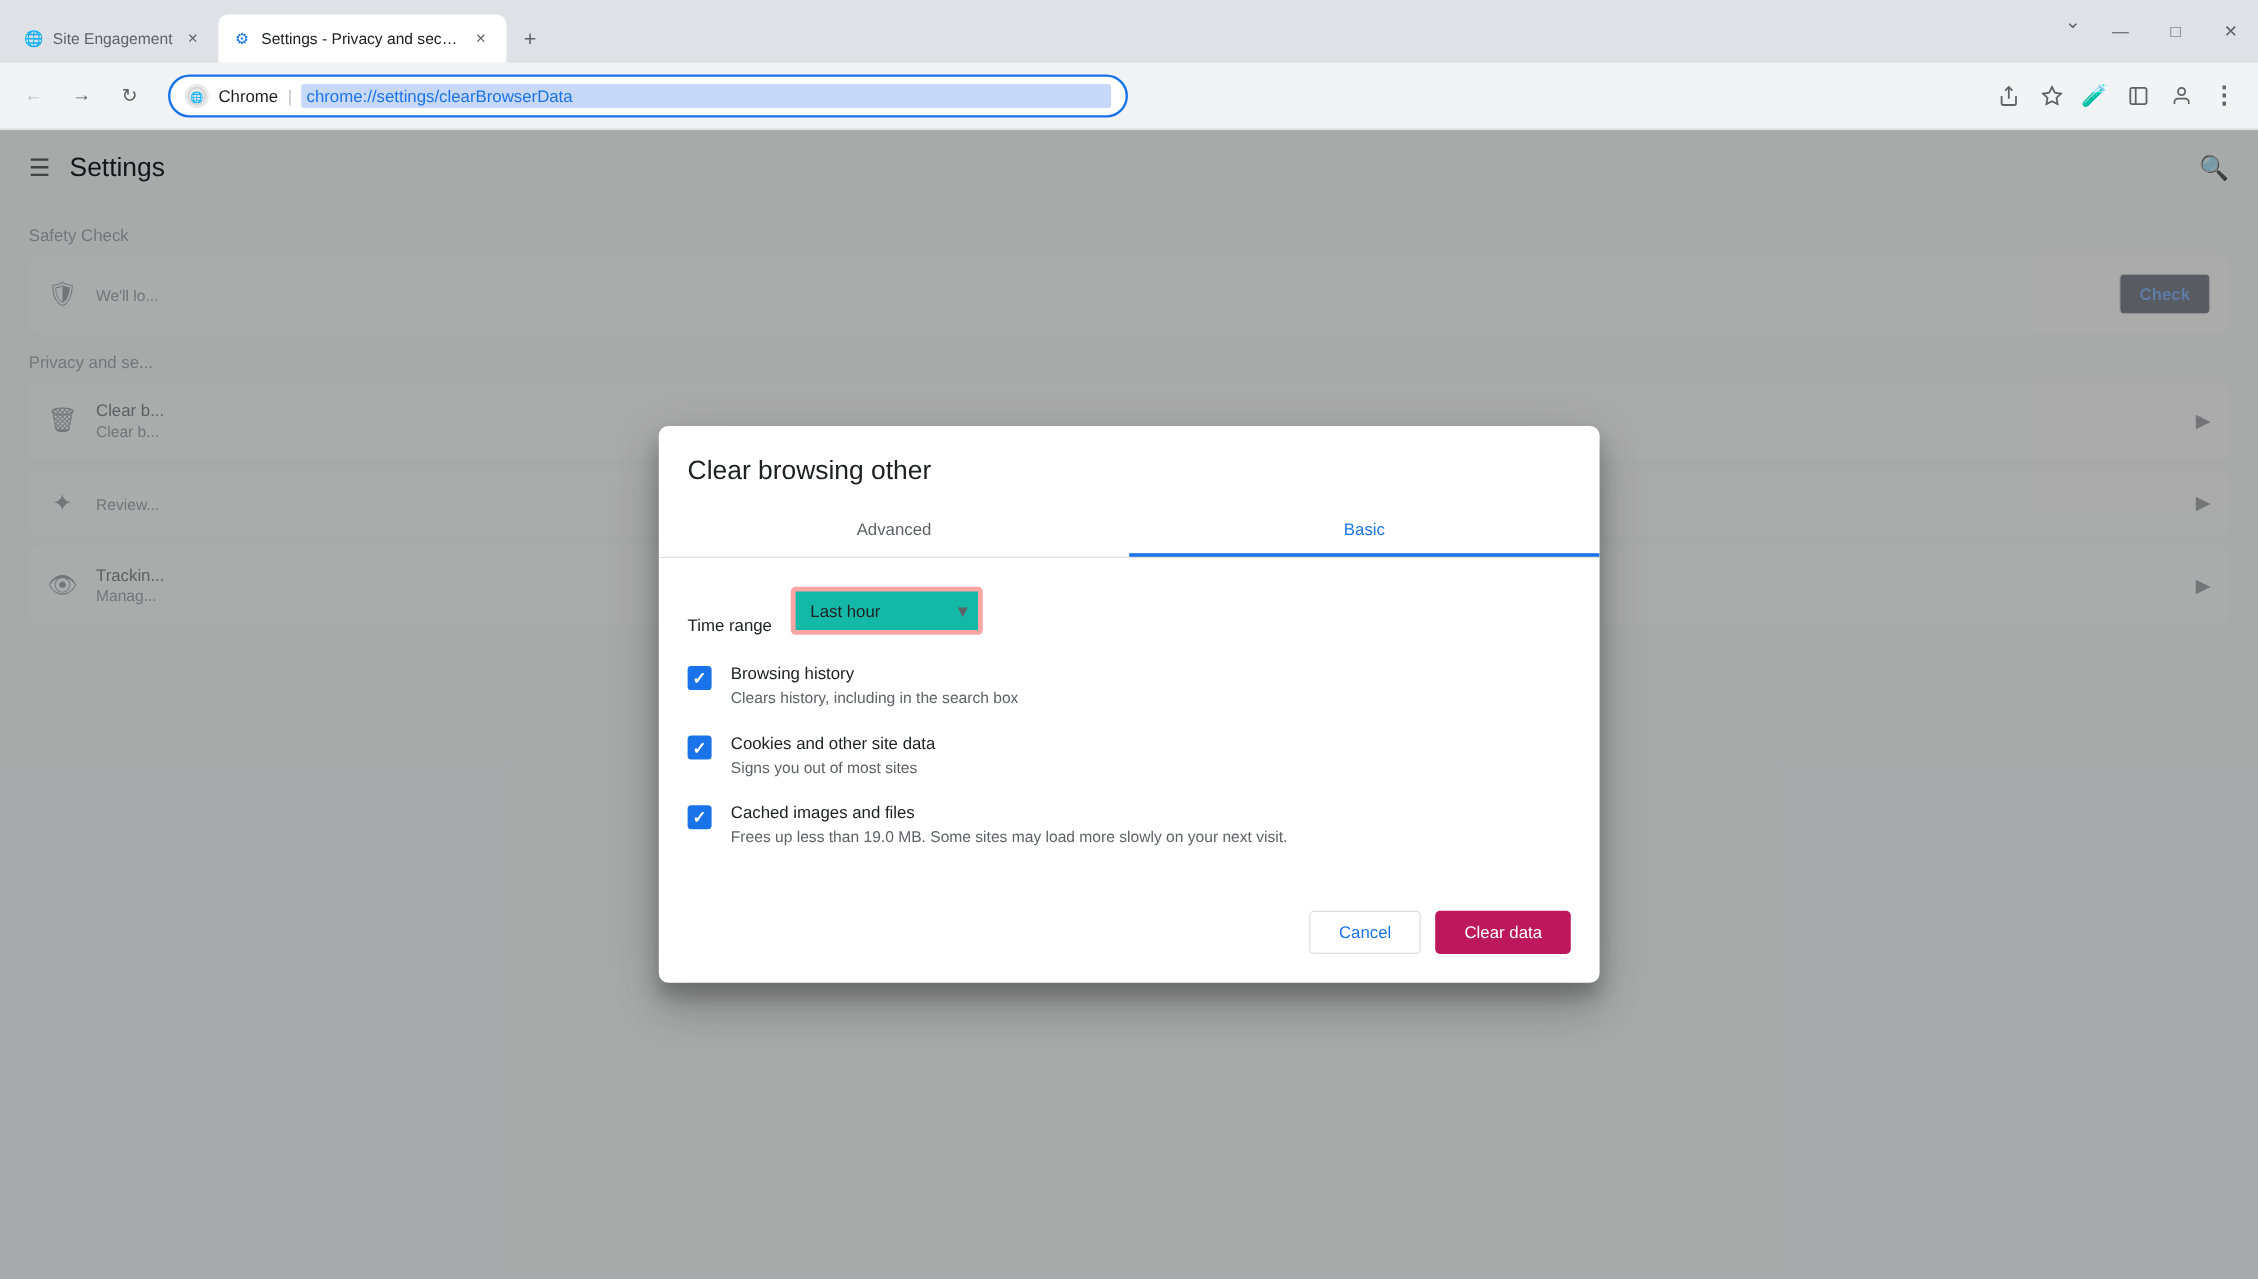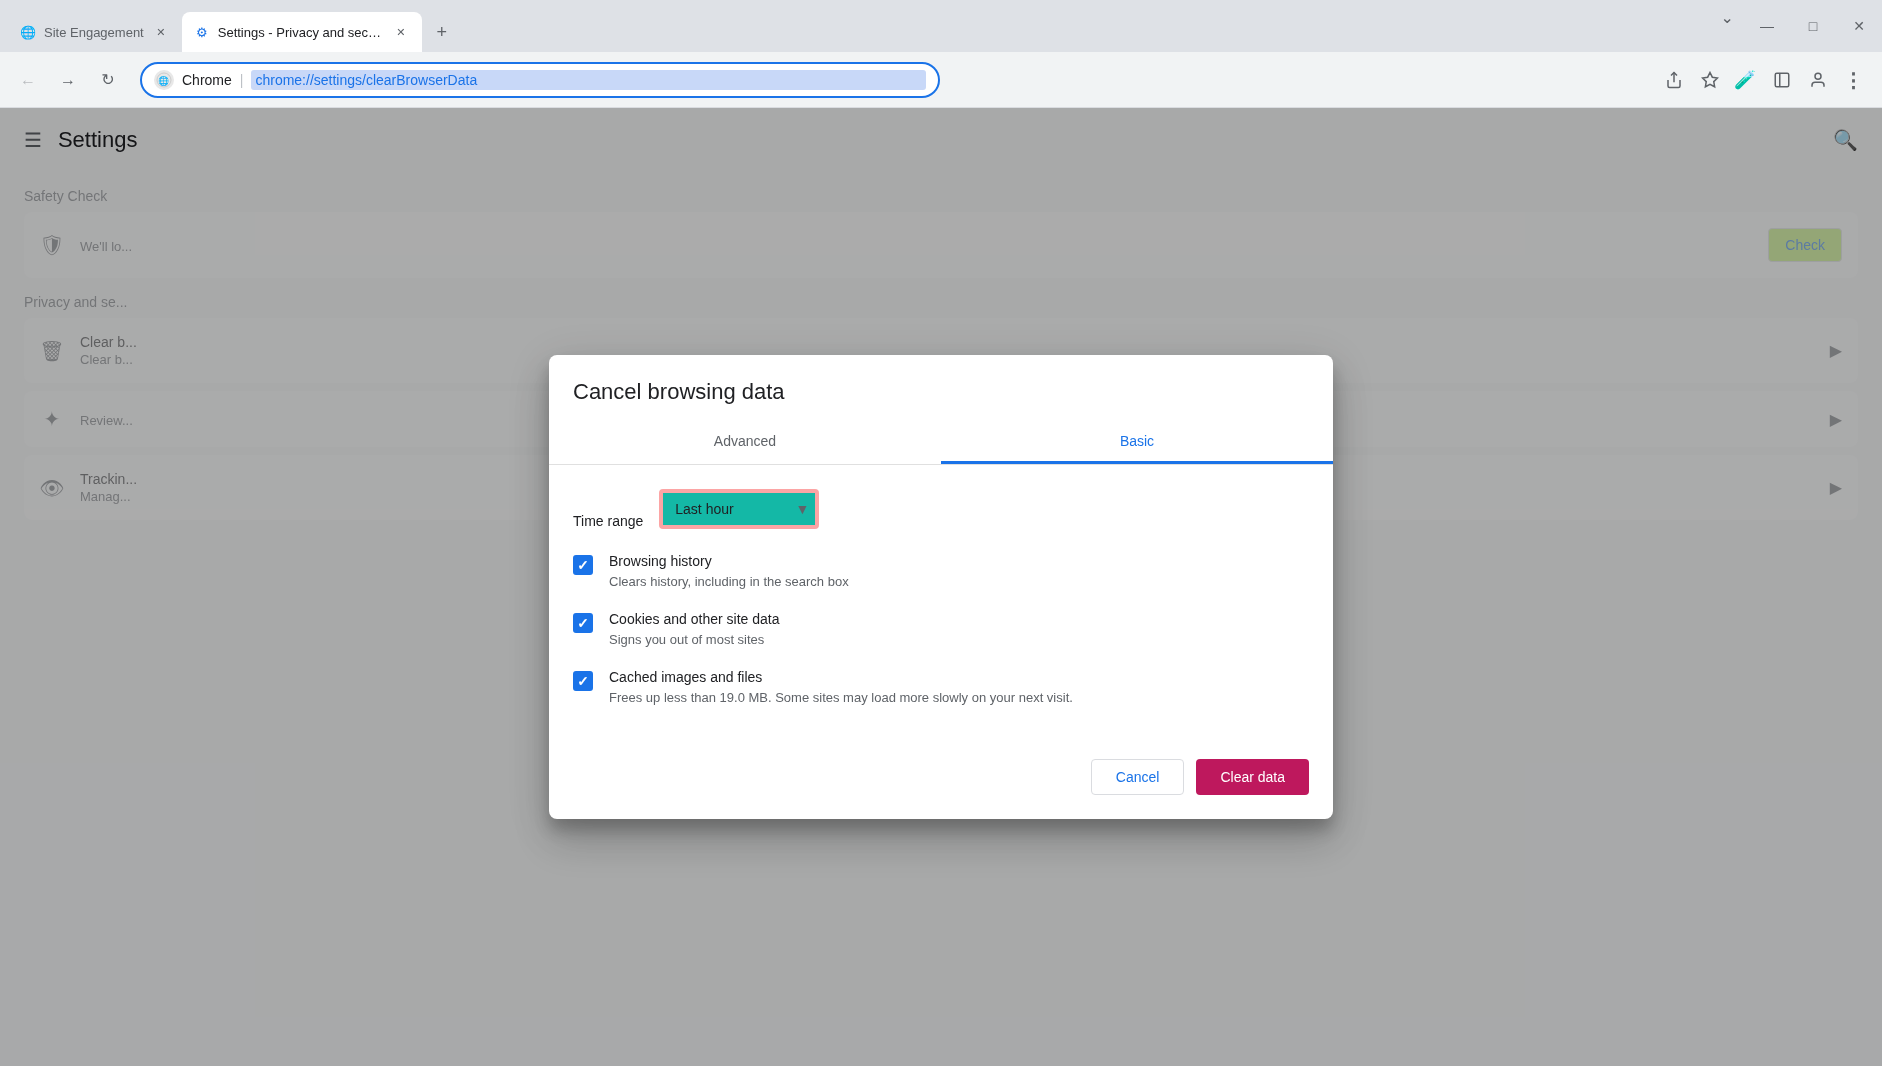--- a/index.html
+++ b/index.html
@@ -37,21 +37,21 @@
     .settings-search-icon { margin-left: auto; font-size: 20px; color: #5f6368; cursor: pointer; }
 
     
     .settings-content { padding: 0 24px; opacity: 0.5; }
     .section-title { font-size: 14px; color: #5f6368; font-weight: 500; margin: 16px 0 8px; }
     .settings-item { background: #fff; border-radius: 8px; padding: 16px; margin-bottom: 8px; display: flex; align-items: center; gap: 16px; }
     .settings-item-icon { width: 24px; height: 24px; color: #5f6368; display: flex; align-items: center; justify-content: center; font-size: 20px; }
     .settings-item-text { flex: 1; }
     .settings-item-title { font-size: 14px; color: #202124; }
     .settings-item-desc { font-size: 13px; color: #5f6368; margin-top: 2px; }
-    .settings-item-action { color: #1a73e8; font-size: 14px; border: 1px solid #dadce0; border-radius: 4px; padding: 8px 16px; cursor: pointer; background: #bef264; }
+    .settings-item-action { color: #1a73e8; font-size: 14px; border: 1px solid #dadce0; border-radius: 4px; padding: 8px 16px; cursor: pointer; background: #0f172a; font-weight: bold; }
     .settings-item-arrow { color: #5f6368; font-size: 16px; }
 
     
     .overlay { position: absolute; top: 0; left: 0; width: 100%; height: 100%; background: rgba(0,0,0,0.32); display: flex; align-items: center; justify-content: center; z-index: 100; }
 
     
     .dialog { background: #fff; border-radius: 8px; box-shadow: 0 24px 38px rgba(0,0,0,0.14), 0 9px 46px rgba(0,0,0,0.12), 0 11px 15px rgba(0,0,0,0.2); width: 784px; max-width: 90%; padding: 0; overflow: hidden; }
     .dialog-title { font-size: 22px; font-weight: 400; color: #202124; padding: 24px 24px 0; }
     .dialog-tabs { display: flex; border-bottom: 1px solid #e0e0e0; margin-top: 16px; }
     .dialog-tab { flex: 1; text-align: center; padding: 12px 0; font-size: 14px; cursor: pointer; color: #5f6368; border-bottom: 3px solid transparent; }
@@ -196,21 +196,21 @@
             <div class="settings-item-desc">Manag...</div>
           </div>
           <span class="settings-item-arrow">▶</span>
         </div>
       </div>
     </div>
 
     <div class="overlay">
       <div class="dialog">
 
-        <div class="dialog-title">Cancel browsing data</div>
+        <div class="dialog-title">Clear browsing other</div>
 
         <div class="dialog-tabs">
           <div class="dialog-tab">Advanced</div>
           <div class="dialog-tab active">Basic</div>
         </div>
 
         <div class="dialog-body">
 
           <div class="time-range-row">
             <span class="time-range-label">Time range</span>

